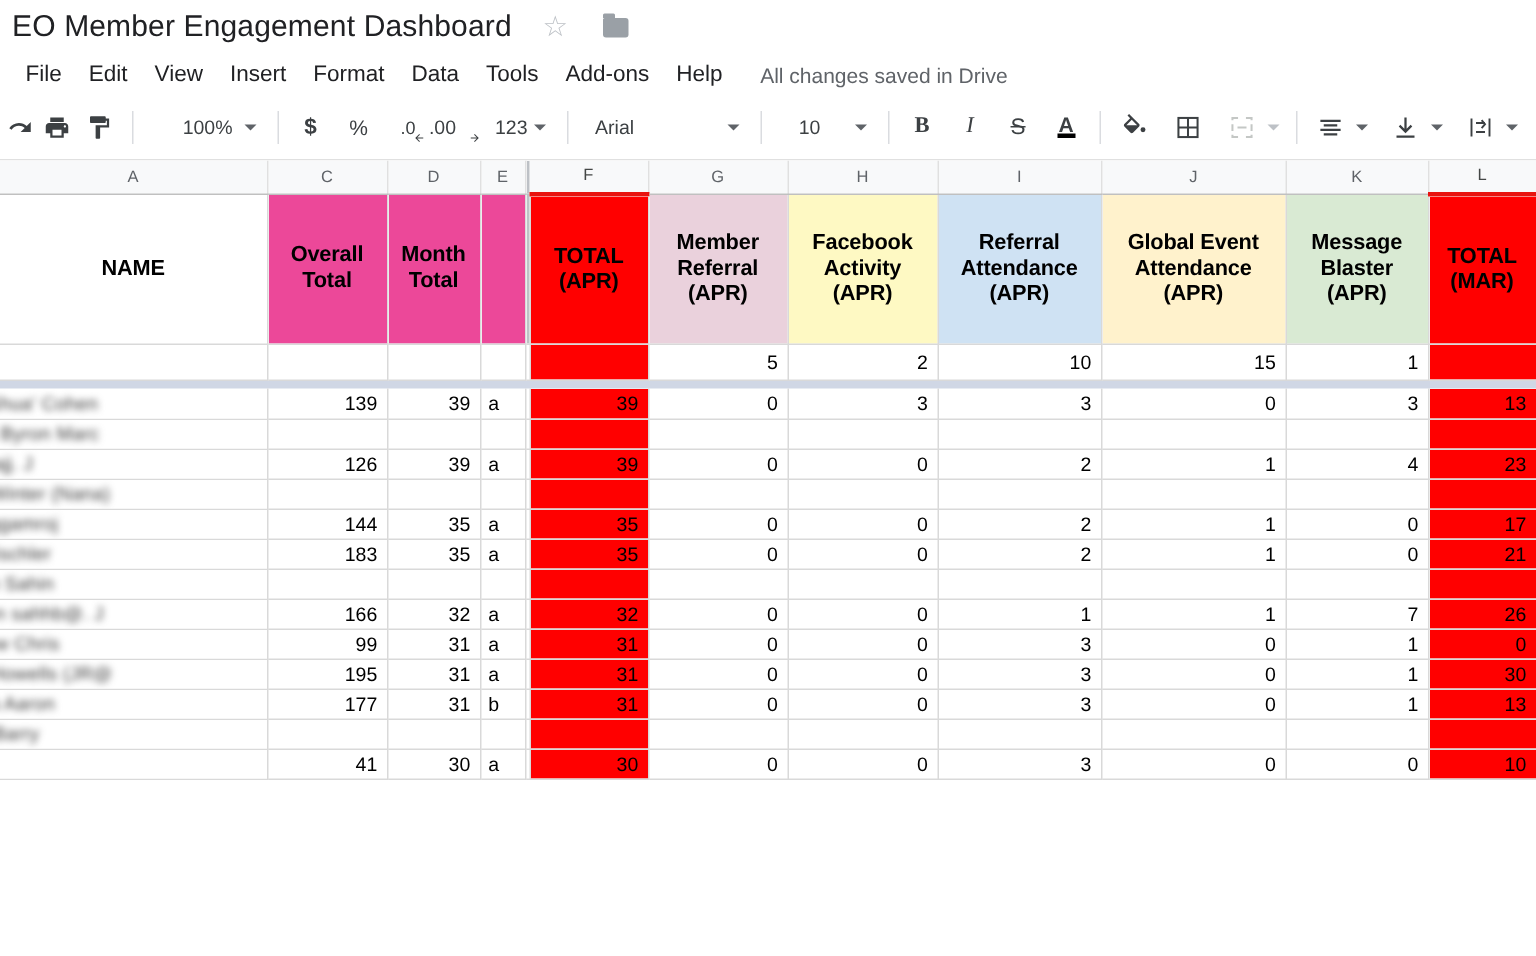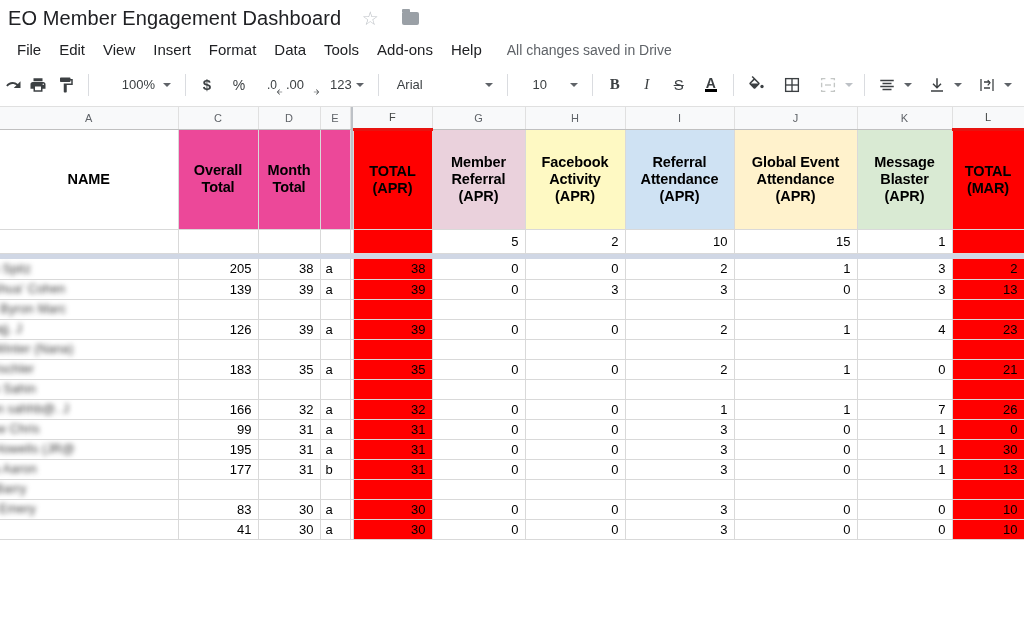--- a/index.html
+++ b/index.html
@@ -504,36 +504,20 @@
   </tr>
 
   <tr class="freezebar">
     <td colspan="12"></td>
   </tr>
 
   </tbody>
       <tbody id="data-body">
         <tr class="datarow">
           <td class="nameCell">
-            <span class="blurname">ven Spitz</span>
-          </td>
-          <td class="num">205</td>
-          <td class="num">38</td>
-          <td class="lett">a</td>
-          <td class="gapcell"></td>
-          <td class="red">38</td>
-          <td class="num">0</td>
-          <td class="num">0</td>
-          <td class="num">2</td>
-          <td class="num">1</td>
-          <td class="num">3</td>
-          <td class="red">2</td>
-        </tr>
-        <tr class="datarow">
-          <td class="nameCell">
             <span class="blurname">n 'Shua' Cohen</span>
           </td>
           <td class="num">139</td>
           <td class="num">39</td>
           <td class="lett">a</td>
           <td class="gapcell"></td>
           <td class="red">39</td>
           <td class="num">0</td>
           <td class="num">3</td>
           <td class="num">3</td>
@@ -584,20 +568,36 @@
           <td class="red"></td>
           <td class="num"></td>
           <td class="num"></td>
           <td class="num"></td>
           <td class="num"></td>
           <td class="num"></td>
           <td class="red"></td>
         </tr>
         <tr class="datarow">
           <td class="nameCell">
+            <span class="blurname">anggamroj</span>
+          </td>
+          <td class="num">144</td>
+          <td class="num">35</td>
+          <td class="lett">a</td>
+          <td class="gapcell"></td>
+          <td class="red">35</td>
+          <td class="num">0</td>
+          <td class="num">0</td>
+          <td class="num">2</td>
+          <td class="num">1</td>
+          <td class="num">0</td>
+          <td class="red">17</td>
+        </tr>
+        <tr class="datarow">
+          <td class="nameCell">
             <span class="blurname">n Fischler</span>
           </td>
           <td class="num">183</td>
           <td class="num">35</td>
           <td class="lett">a</td>
           <td class="gapcell"></td>
           <td class="red">35</td>
           <td class="num">0</td>
           <td class="num">0</td>
           <td class="num">2</td>
@@ -695,36 +695,20 @@
           <td class="gapcell"></td>
           <td class="red"></td>
           <td class="num"></td>
           <td class="num"></td>
           <td class="num"></td>
           <td class="num"></td>
           <td class="num"></td>
           <td class="red"></td>
         </tr>
         <tr class="datarow">
-          <td class="nameCell">
-            <span class="blurname">ael Emery</span>
-          </td>
-          <td class="num">83</td>
-          <td class="num">30</td>
-          <td class="lett">a</td>
-          <td class="gapcell"></td>
-          <td class="red">30</td>
-          <td class="num">0</td>
-          <td class="num">0</td>
-          <td class="num">3</td>
-          <td class="num">0</td>
-          <td class="num">0</td>
-          <td class="red">10</td>
-        </tr>
-        <tr class="datarow">
           <td class="nameCell"></td>
           <td class="num">41</td>
           <td class="num">30</td>
           <td class="lett">a</td>
           <td class="gapcell"></td>
           <td class="red">30</td>
           <td class="num">0</td>
           <td class="num">0</td>
           <td class="num">3</td>
           <td class="num">0</td>

